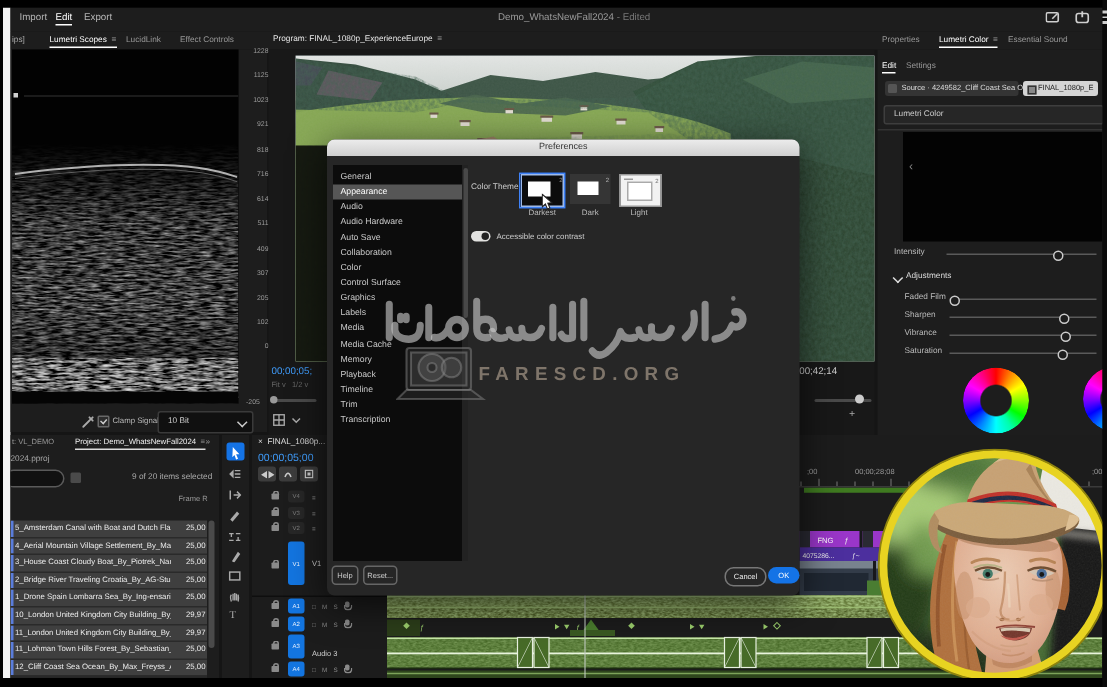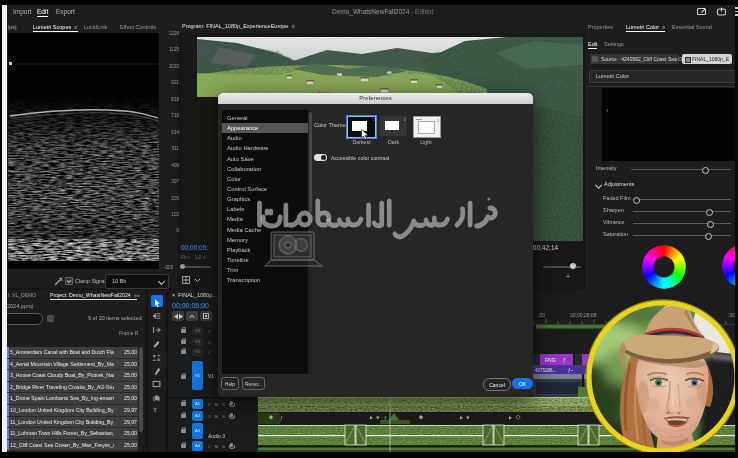--- a/index.html
+++ b/index.html
@@ -587,20 +587,21 @@
   <svg class="abs" style="left:264px;top:230px;" width="60" height="42" viewBox="0 0 60 42">
     <g stroke="#8f8f8f" stroke-opacity="0.45" fill="rgba(44,44,44,0.5)" stroke-width="1.4">
       <rect x="7" y="2" width="43" height="28" rx="2"></rect>
       <rect x="10" y="5" width="37" height="22" fill="rgba(66,66,66,0.45)"></rect>
       <path d="M1 36 L7 30 H50 L58 36 Z"></path>
       <circle cx="24" cy="15" r="9" fill="rgba(88,88,88,0.5)"></circle>
       <circle cx="24" cy="15" r="3" fill="rgba(30,30,30,0.6)"></circle>
       <circle cx="37" cy="15" r="6.5" fill="rgba(88,88,88,0.4)"></circle>
     </g>
   </svg>
+  <div class="t" style="left:319px;top:242px;font-size:12.5px;font-weight:bold;letter-spacing:4.2px;color:rgba(200,182,162,0.55);">FARESCD.ORG</div>
 
   <div class="abs" style="left:585px;top:299px;width:156px;height:156px;">
     <svg width="156" height="156" viewBox="0 0 156 156">
       <defs>
         <clipPath id="cc">
             <circle cx="78" cy="78" r="72.5"></circle>
           </clipPath>
         <filter id="blur6" x="-40%" y="-40%" width="180%" height="180%">
             <feGaussianBlur stdDeviation="6"></feGaussianBlur>
           </filter>

